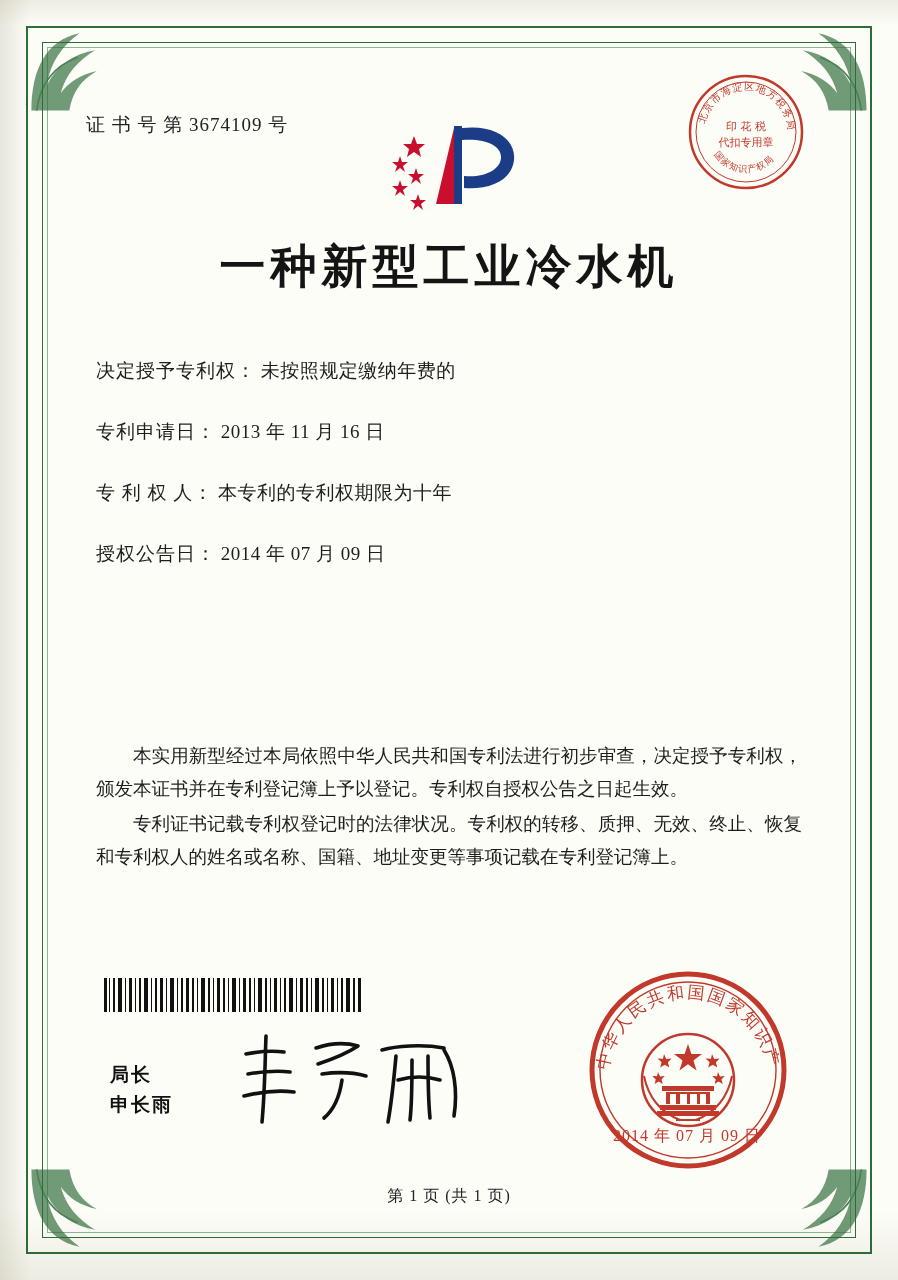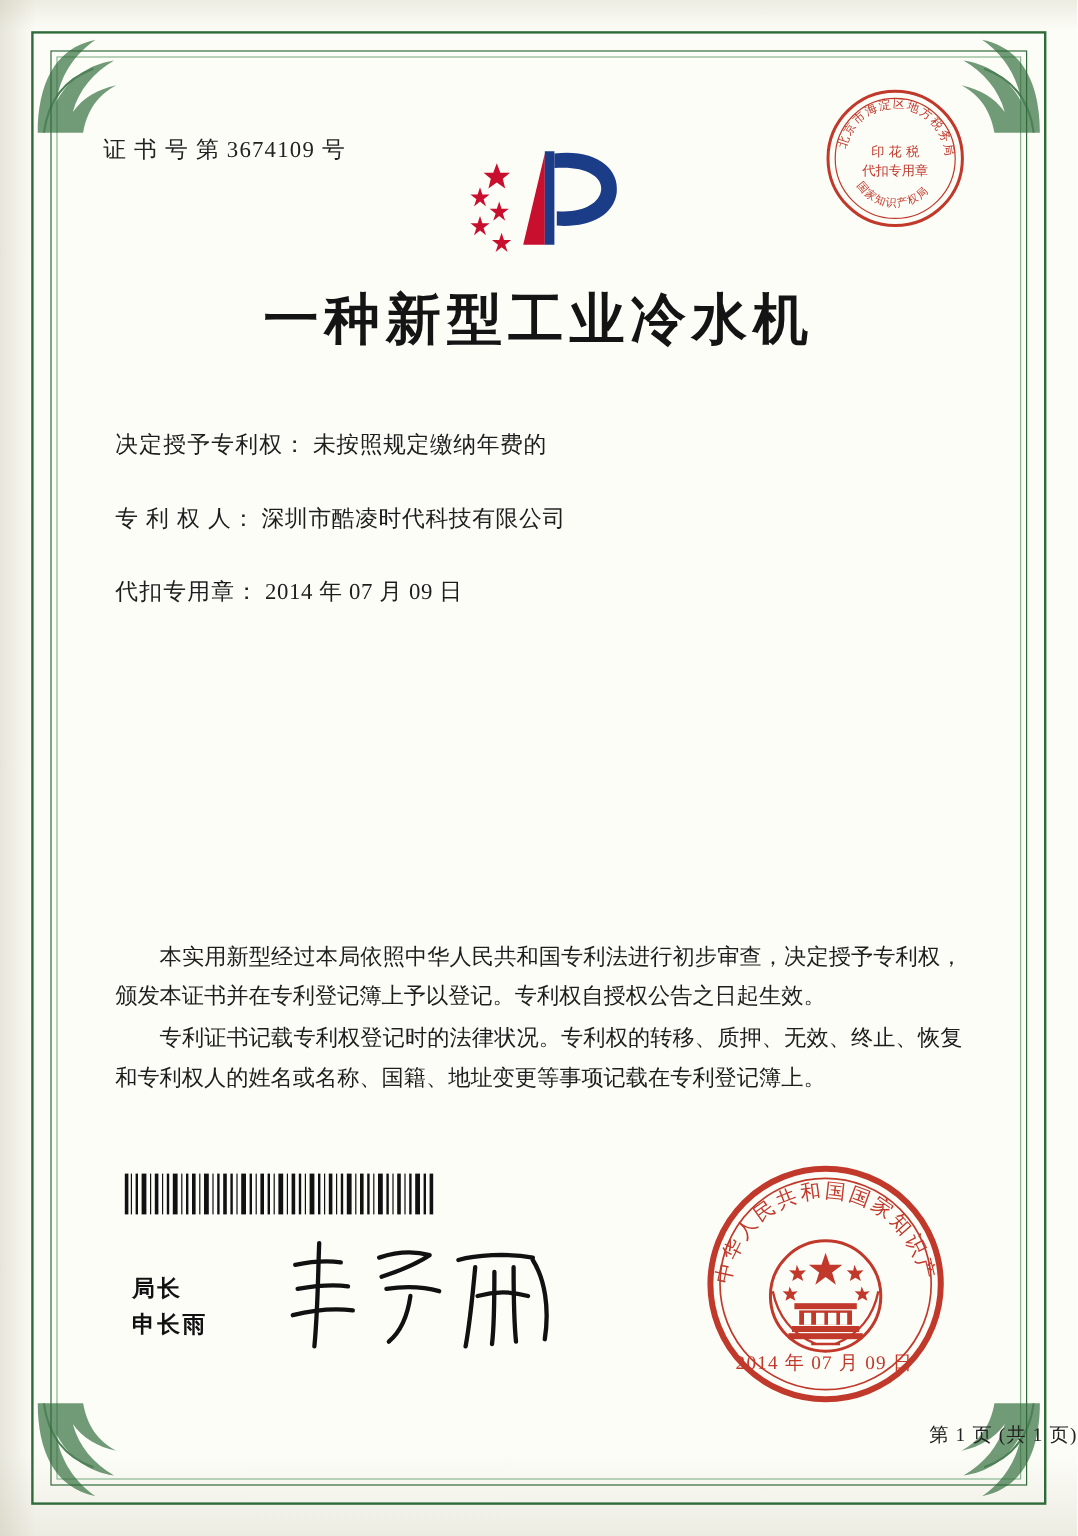--- a/index.html
+++ b/index.html
@@ -113,21 +113,21 @@
   }
   .field .v {
     display: inline-block;
     letter-spacing: 0.5px;
   }
 
   
   .paras {
     position: absolute;
     left: 96px;
-    top: 782px;
+    top: 740px;
     width: 706px;
     font-size: 18.5px;
     line-height: 33px;
     color: #1d1d1d;
     text-align: justify;
   }
   .para {
     text-indent: 2em;
     margin: 0 0 2px 0;
   }
@@ -184,21 +184,21 @@
     font-size: 16px;
     color: #c0392b;
     letter-spacing: 1px;
   }
 
   
   .footer {
     position: absolute;
     left: 0; right: 0;
     top: 1186px;
-    text-align: right;
+    text-align: center;
     font-size: 16px;
     color: #222;
     letter-spacing: 1px;
   }
 
   
   .shade {
     position: absolute;
     pointer-events: none;
   }
@@ -293,25 +293,29 @@
   </div>
 
   <div class="title">一种新型工业冷水机</div>
 
   <div class="fields">
     <div class="field">
       <span class="k">决定授予专利权：</span>
       <span class="v">未按照规定缴纳年费的</span>
     </div>
     <div class="field">
-      <span class="k">专 利 权 人：</span>
-      <span class="v">深圳市酷凌时代科技有限公司</span>
+      <span class="k">专利申请日：</span>
+      <span class="v">2013 年 11 月 16 日</span>
     </div>
     <div class="field">
-      <span class="k">代扣专用章：</span>
+      <span class="k">专 利 权 人：</span>
+      <span class="v">本专利的专利权期限为十年</span>
+    </div>
+    <div class="field">
+      <span class="k">授权公告日：</span>
       <span class="v">2014 年 07 月 09 日</span>
     </div>
   </div>
 
   <div class="paras">
     <p class="para">本实用新型经过本局依照中华人民共和国专利法进行初步审查，决定授予专利权，颁发本证书并在专利登记簿上予以登记。专利权自授权公告之日起生效。</p>
     <p class="para">专利证书记载专利权登记时的法律状况。专利权的转移、质押、无效、终止、恢复和专利权人的姓名或名称、国籍、地址变更等事项记载在专利登记簿上。</p>
   </div>
 
   <div class="barcode">

